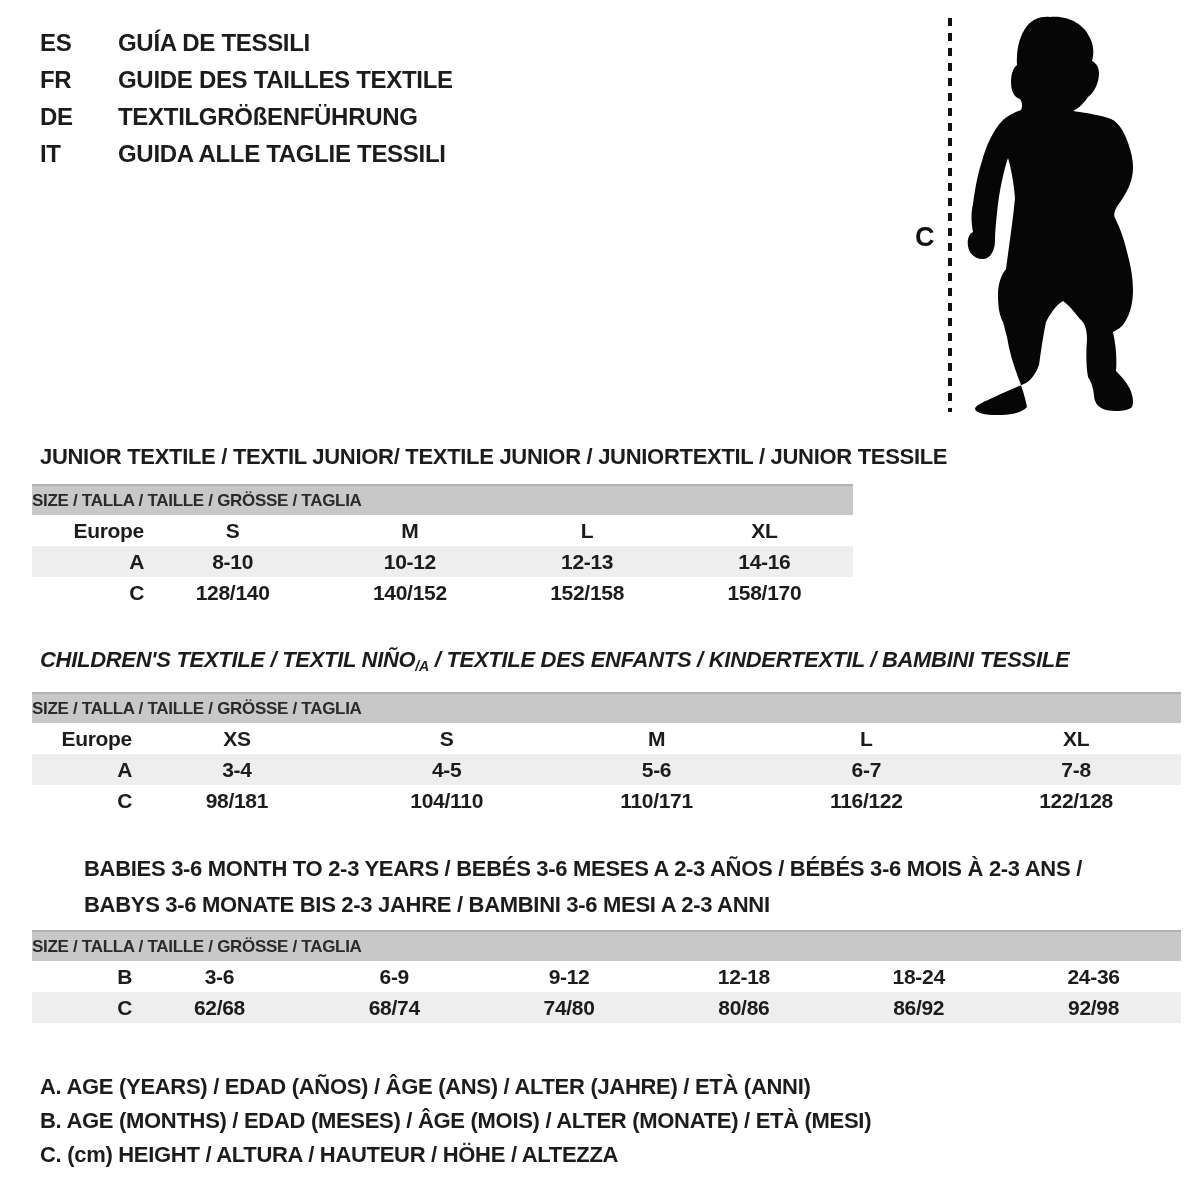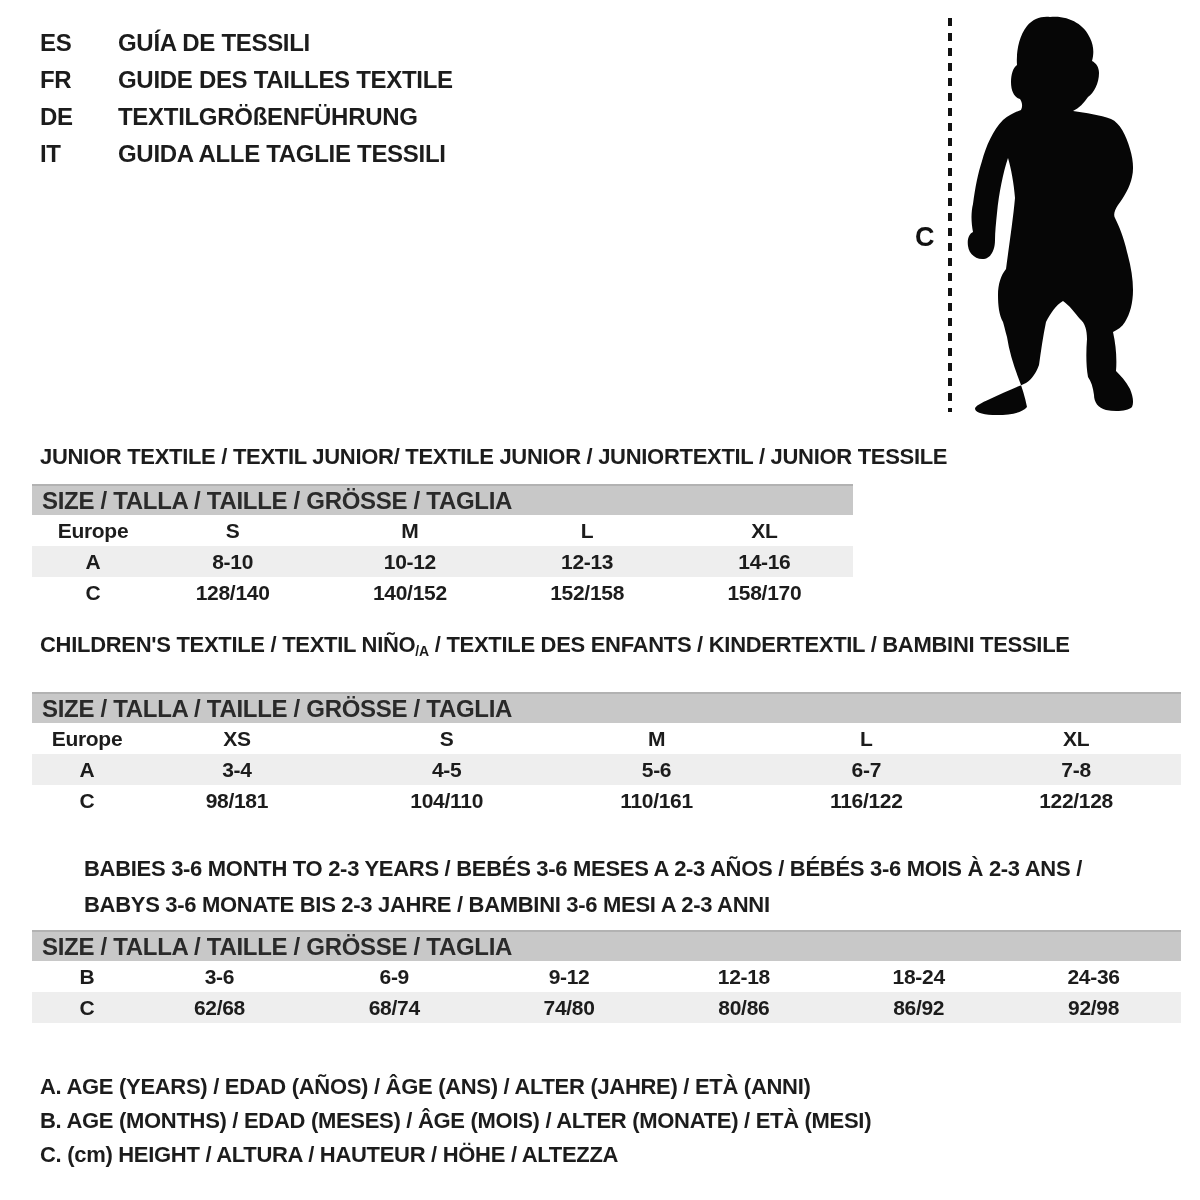--- a/index.html
+++ b/index.html
@@ -18,43 +18,42 @@
   .lang-row{display:flex;}
   .lang-code{width:78px;flex:0 0 78px;}
   .lang-label{white-space:nowrap;}
 
   
   .figure-svg{position:absolute;left:895px;top:6px;}
 
   
   .section-title{position:absolute;left:40px;font-size:22px;white-space:nowrap;}
   .title-junior{top:444px;}
-  .title-children{top:632px;}
+  .title-children{top:647px;font-style:italic;}
   .title-babies{top:851px;line-height:36px;margin-left:44px;}
   .sub{font-size:14px;vertical-align:-4px;letter-spacing:-0.2px;}
 
   
   .size-table{position:absolute;left:32px;}
   .size-table.junior{top:484px;width:821px;}
   .size-table.children{top:692px;width:1149px;}
   .size-table.babies{top:930px;width:1149px;}
   .size-bar{
     height:31px;line-height:29px;
     background:#c8c8c8;
     border-top:2px solid #b2b2b2;
     box-sizing:border-box;
     color:#2a2a2a;
-    font-size:24px;
-    padding-left:10px;
+    font-size:17px;
   }
   .tbl{display:table;width:100%;table-layout:fixed;font-size:21px;}
   .tr{display:table-row;}
   .tr.shaded .td{background:#eeeeee;}
   .td{display:table-cell;height:31px;vertical-align:middle;text-align:center;}
-  .td.lbl{text-align:center;padding-left:10px;box-sizing:border-box;}
+  .td.lbl{text-align:right;padding-left:10px;box-sizing:border-box;}
   .junior .td.lbl{width:112px;}
   .children .td.lbl, .babies .td.lbl{width:100px;}
 
   
   .legend{position:absolute;left:40px;top:1070px;font-size:22px;line-height:34px;}
   .legend-line{white-space:nowrap;}
 </style>
 </head>
 <body>
 
@@ -154,21 +153,21 @@
       <div class="td">3-4</div>
       <div class="td">4-5</div>
       <div class="td">5-6</div>
       <div class="td">6-7</div>
       <div class="td">7-8</div>
     </div>
     <div class="tr">
       <div class="td lbl">C</div>
       <div class="td">98/181</div>
       <div class="td">104/110</div>
-      <div class="td">110/161</div>
+      <div class="td">110/171</div>
       <div class="td">116/122</div>
       <div class="td">122/128</div>
     </div>
   </div>
 </div>
 
 <div class="section-title title-babies">
   <div>BABIES 3-6 MONTH TO 2-3 YEARS / BEBÉS 3-6 MESES A 2-3 AÑOS / BÉBÉS 3-6 MOIS À 2-3 ANS /</div>
   <div>BABYS 3-6 MONATE BIS 2-3 JAHRE / BAMBINI 3-6 MESI A 2-3 ANNI</div>
 </div>

